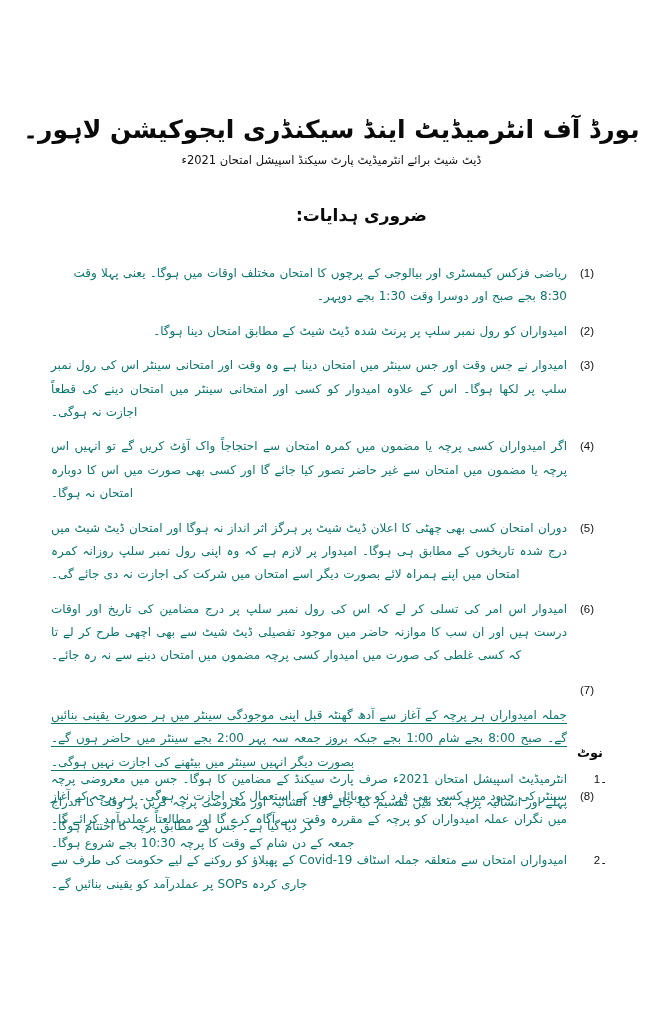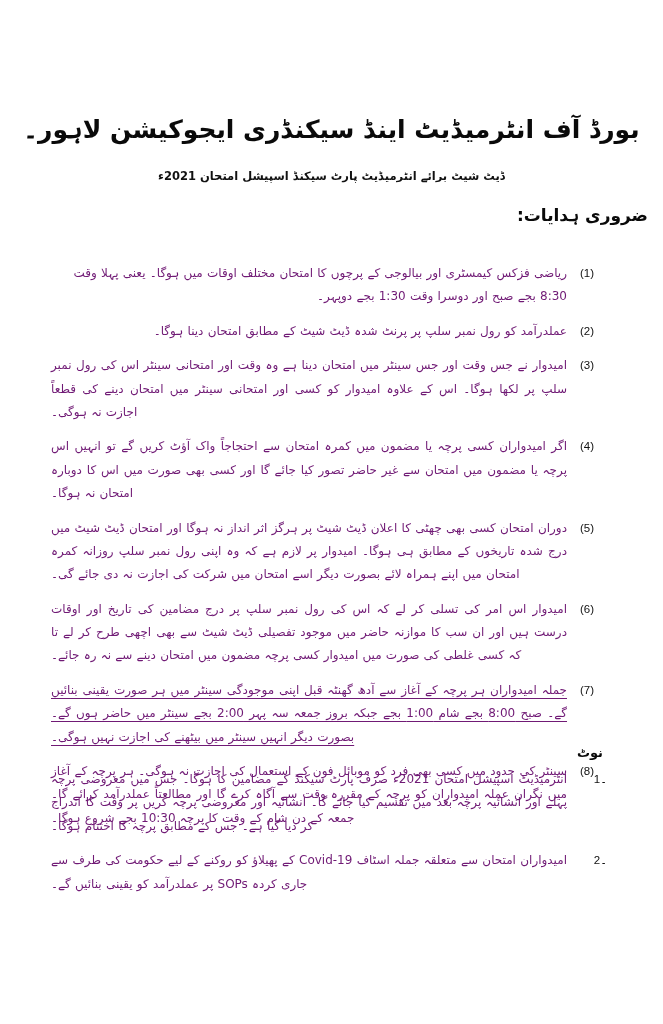--- a/index.html
+++ b/index.html
@@ -39,43 +39,43 @@
     font-size: 25px;
     font-weight: 700;
     line-height: 1.45;
     letter-spacing: 0.2px;
     color: #0a0a0a;
     white-space: nowrap;
     direction: rtl;
   }
 
   .doc-subtitle {
-    margin-top: 20px;
+    margin-top: 4px;
     font-size: 11.5px;
-    font-weight: 700;
+    font-weight: 400;
     line-height: 1.5;
     color: #111111;
     white-space: nowrap;
     direction: rtl;
   }
 
   
   .section-heading {
     position: absolute;
     font-size: 17px;
     font-weight: 700;
     color: #0a0a0a;
     direction: rtl;
   }
 
   .section-heading.instructions {
     top: 205px;
-    right: 15px;
+    right: 4px;
     left: 0;
-    text-align: right;
+    text-align: center;
     padding-left: 64px;
   }
 
   .note-heading {
     position: absolute;
     top: 745px;
     right: 60px;
     font-size: 13px;
     font-weight: 700;
     text-underline-offset: 3px;
@@ -120,34 +120,35 @@
     direction: ltr;
     unicode-bidi: embed;
   }
 
   .item-body {
     flex: 1 1 auto;
     font-size: 12px;
     line-height: 1.95;
     text-align: justify;
     text-align-last: left;
-    color: #701a75;
+    color: #0f766e;
     direction: rtl;
     word-spacing: 0.4px;
   }
 
   .item-body.single {
     text-align: right;
     text-align-last: right;
   }
 
   .item-body.underlined {
     text-decoration: underline;
     text-underline-offset: 4px;
     text-decoration-thickness: 1px;
+    margin-top: 25px;
   }
 
   .notes-list .item-marker {
     width: 36px;
     text-align: right;
     padding-left: 4px;
   }
 </style>
 </head>
 <body>
@@ -163,21 +164,21 @@
 
   <div class="instructions-list">
 
     <div class="list-item">
       <div class="item-marker">(1)</div>
       <div class="item-body single">ریاضی فزکس کیمسٹری اور بیالوجی کے پرچوں کا امتحان مختلف اوقات میں ہوگا۔ یعنی پہلا وقت 8:30 بجے صبح اور دوسرا وقت 1:30 بجے دوپہر۔</div>
     </div>
 
     <div class="list-item">
       <div class="item-marker">(2)</div>
-      <div class="item-body single">عملدرآمد کو رول نمبر سلپ پر پرنٹ شدہ ڈیٹ شیٹ کے مطابق امتحان دینا ہوگا۔</div>
+      <div class="item-body single">امیدواران کو رول نمبر سلپ پر پرنٹ شدہ ڈیٹ شیٹ کے مطابق امتحان دینا ہوگا۔</div>
     </div>
 
     <div class="list-item">
       <div class="item-marker">(3)</div>
       <div class="item-body">امیدوار نے جس وقت اور جس سینٹر میں امتحان دینا ہے وہ وقت اور امتحانی سینٹر اس کی رول نمبر سلپ پر لکھا ہوگا۔ اس کے علاوہ امیدوار کو کسی اور امتحانی سینٹر میں امتحان دینے کی قطعاً اجازت نہ ہوگی۔</div>
     </div>
 
     <div class="list-item">
       <div class="item-marker">(4)</div>
       <div class="item-body">اگر امیدواران کسی پرچہ یا مضمون میں کمرہ امتحان سے احتجاجاً واک آؤٹ کریں گے تو انہیں اس پرچہ یا مضمون میں امتحان سے غیر حاضر تصور کیا جائے گا اور کسی بھی صورت میں اس کا دوبارہ امتحان نہ ہوگا۔</div>

